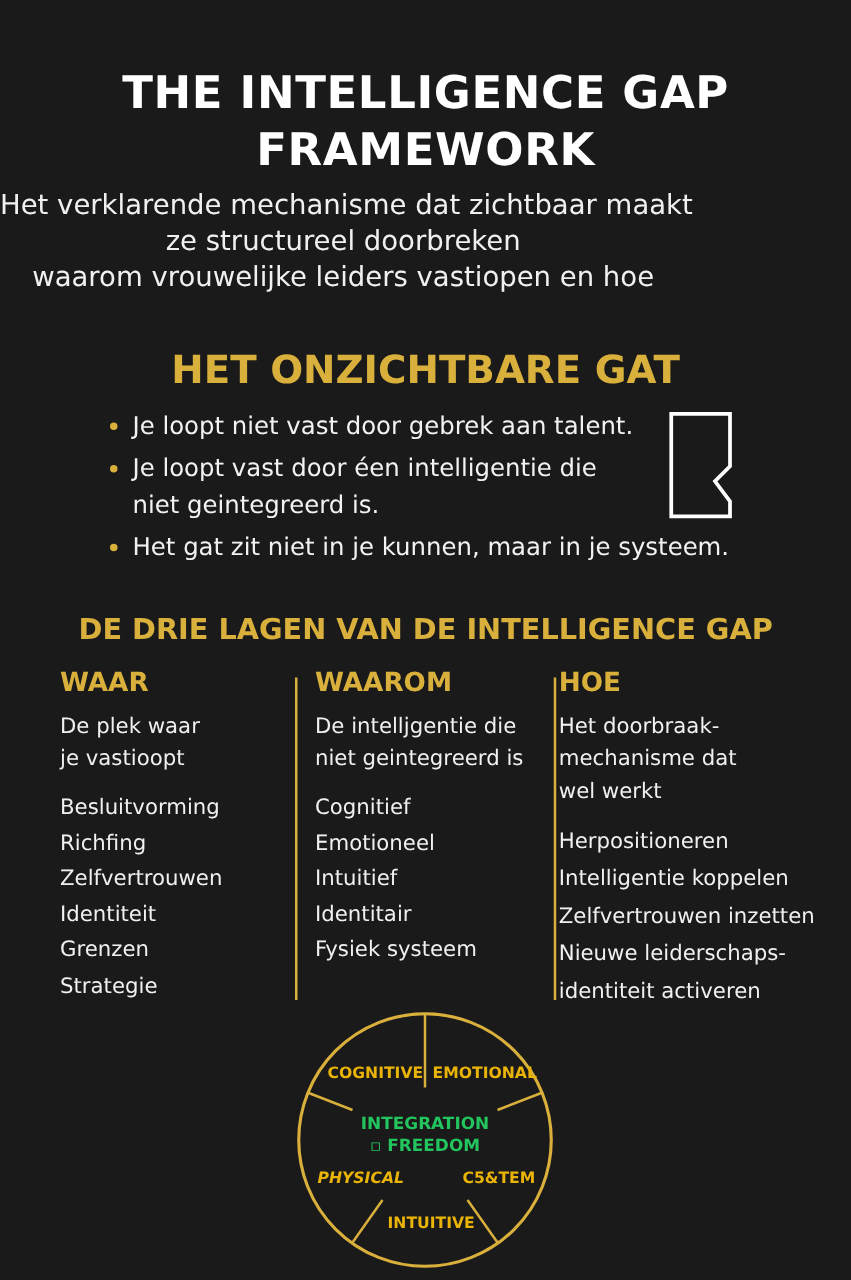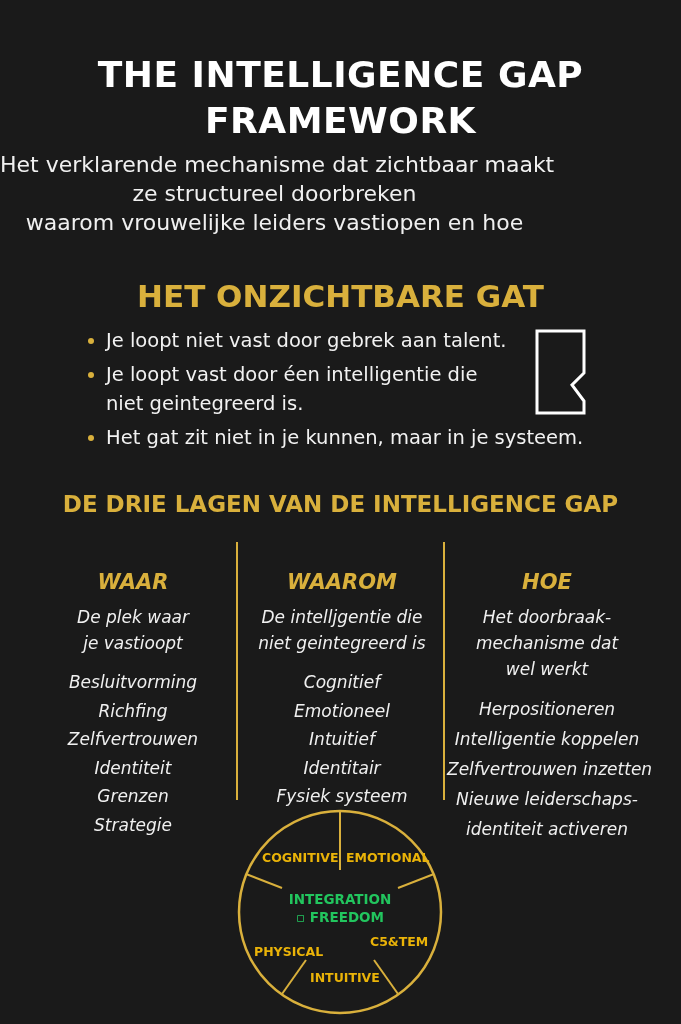--- a/index.html
+++ b/index.html
@@ -72,23 +72,21 @@
   }
   .bullets li .line { display: block; }
   .bracket-icon {
     position: absolute;
     left: 532px; top: 327px;
     width: 58px; height: 90px;
   }
   .layers-heading { top: 489px; font-size: 23px; line-height: 30px; }
   .col {
     position: absolute;
-    top: 568px;
-    text-align: center;
-    font-style: italic;
+    top: 532px;
   }
   .col .col-title {
     font-weight: bold;
     font-size: 21px;
     line-height: 28px;
     color: #d9b03c;
     margin-bottom: 8px;
   }
   .col .col-desc {
     font-size: 17px;
@@ -235,18 +233,18 @@
     <line x1="104" y1="3" x2="104" y2="62" stroke="#d9b03c" stroke-width="2"></line>
     <line x1="10" y1="66" x2="46" y2="80" stroke="#d9b03c" stroke-width="2"></line>
     <line x1="198" y1="66" x2="162" y2="80" stroke="#d9b03c" stroke-width="2"></line>
     <line x1="46" y1="186" x2="70" y2="152" stroke="#d9b03c" stroke-width="2"></line>
     <line x1="162" y1="186" x2="138" y2="152" stroke="#d9b03c" stroke-width="2"></line>
   </svg>
   <div class="wheel-label" style="left:26px; top:42px;">COGNITIVE</div>
   <div class="wheel-label" style="left:110px; top:42px;">EMOTIONAL</div>
   <div class="wheel-label" style="left:134px; top:126px;">C5&amp;TEM</div>
   <div class="wheel-label" style="left:74px; top:162px;">INTUITIVE</div>
-  <div class="wheel-label" style="left:18px; top:136px;">PHYSICAL</div>
+  <div class="wheel-label" style="left:18px; top:126px;font-style:italic;">PHYSICAL</div>
   <div class="wheel-center" style="left:0; width:208px; top:82px;">
     <div>INTEGRATION</div>
     <div>▫ FREEDOM</div>
   </div>
 </div>
 
 </body></html>

